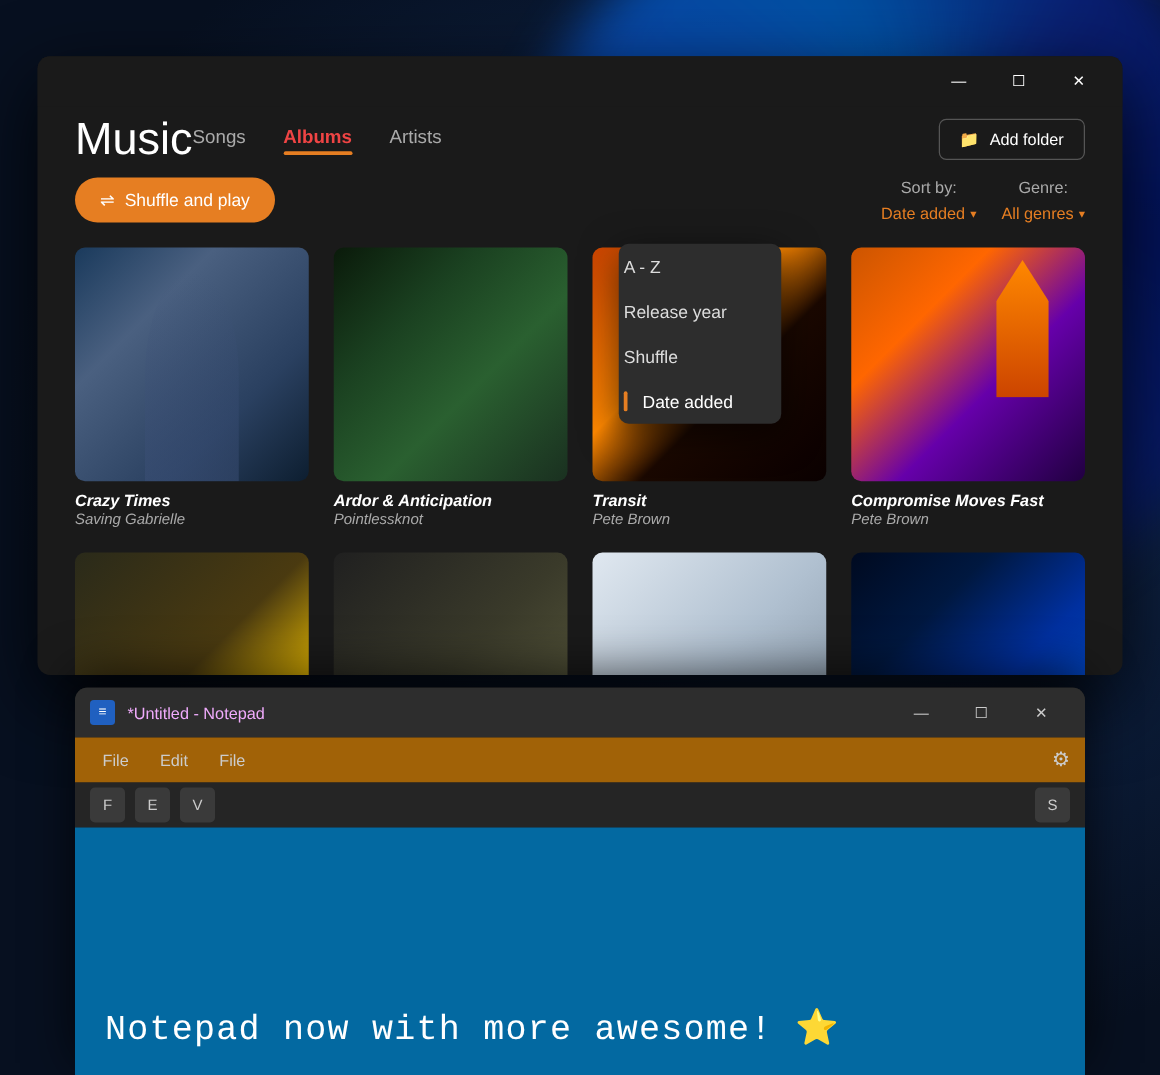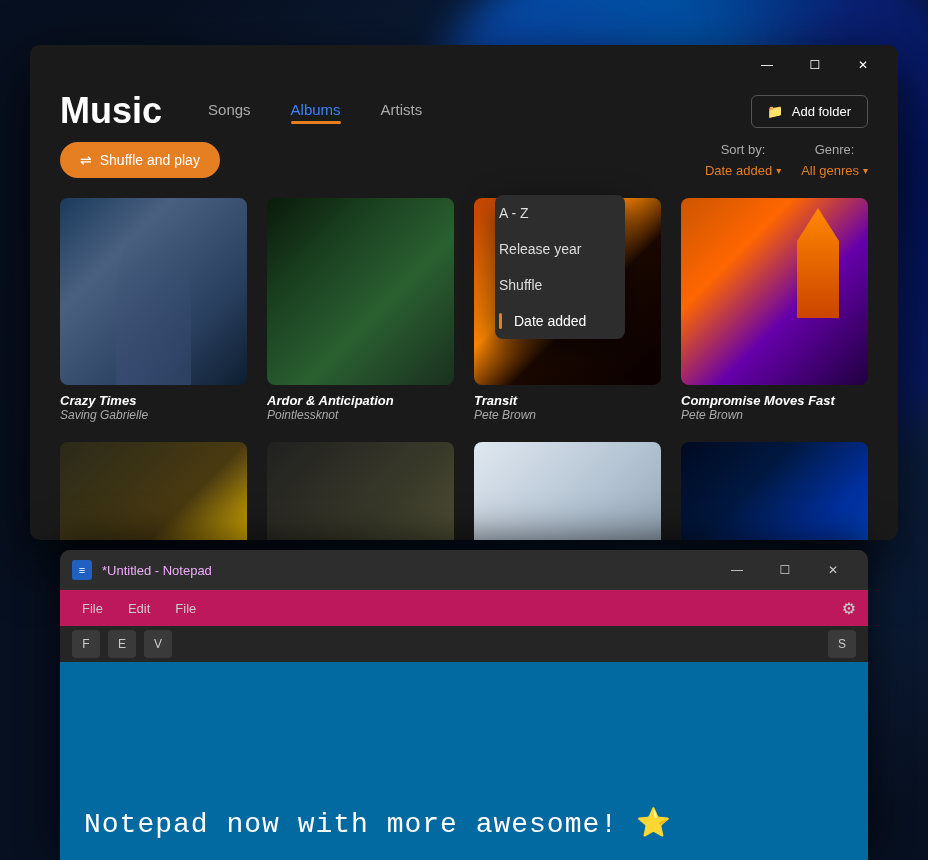--- a/index.html
+++ b/index.html
@@ -85,41 +85,41 @@
       color: #fff;
       font-size: 12px;
     }
 
     .music-content {
       padding: 0 30px 20px;
     }
 
     .music-title {
       font-size: 36px;
-      font-weight: 700;
+      font-weight: 400;
       color: #fff;
     }
 
     .music-nav {
       display: flex;
-      gap: 40px;
+      gap: 30px;
       align-items: flex-end;
-      margin-left: 46px;
     }
 
     .nav-item {
       color: #aaa;
       font-size: 15px;
       cursor: pointer;
       padding-bottom: 4px;
       position: relative;
     }
 
     .nav-item.active {
-      color: #3b82f6;
+      color: #ef4444;
+      font-weight: bold;
     }
 
     .nav-item.active::after {
       content: '';
       position: absolute;
       bottom: -2px;
       left: 0;
       right: 0;
       height: 3px;
       background: #e67e22;
@@ -367,21 +367,21 @@
       justify-content: center;
       cursor: pointer;
       color: #ccc;
       font-size: 12px;
       border-radius: 4px;
     }
 
     .notepad-menubar {
       display: flex;
       align-items: center;
-      background: #be185d;
+      background: #a16207;
       height: 36px;
       padding: 0 12px;
       gap: 5px;
     }
 
     .notepad-menu-item {
       color: #ccc;
       font-size: 13px;
       padding: 4px 10px;
       cursor: pointer;

